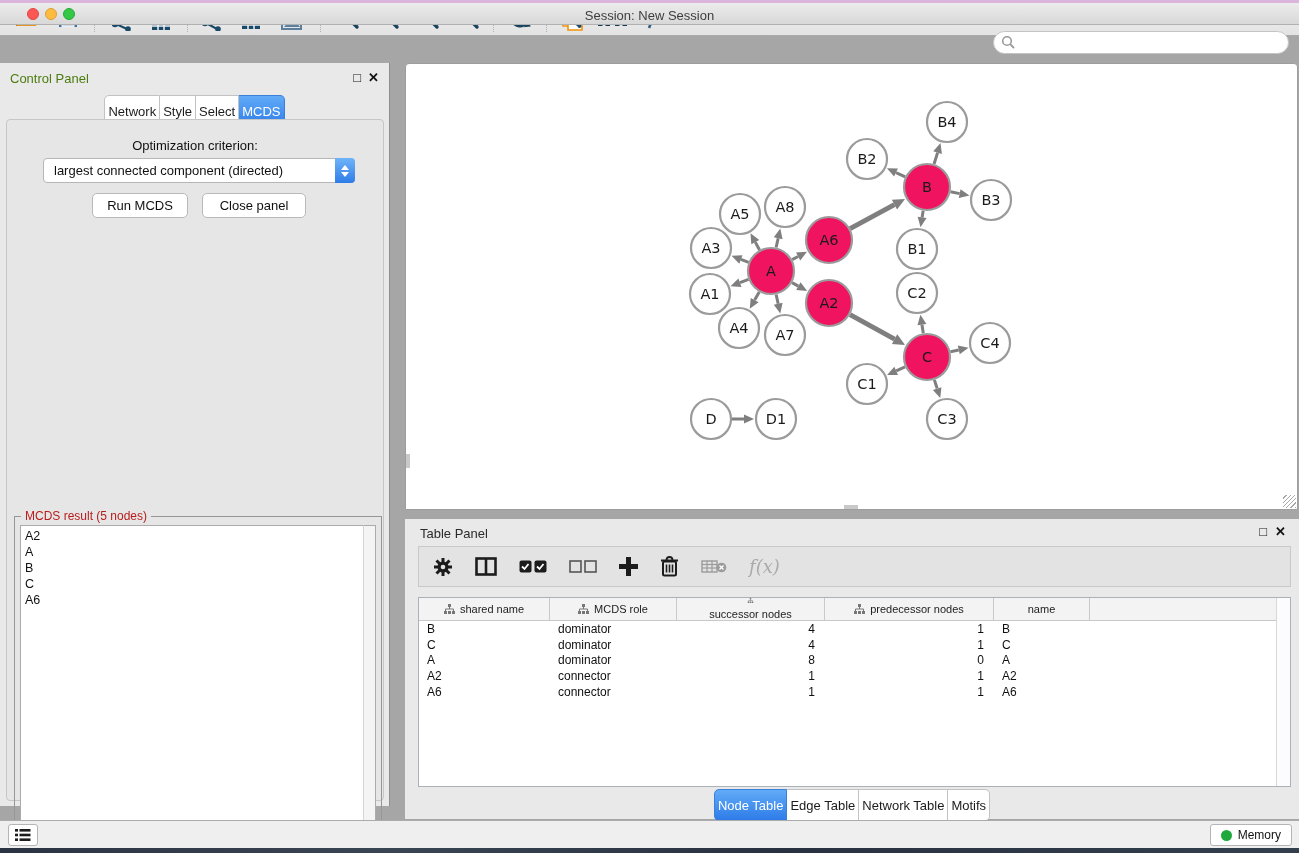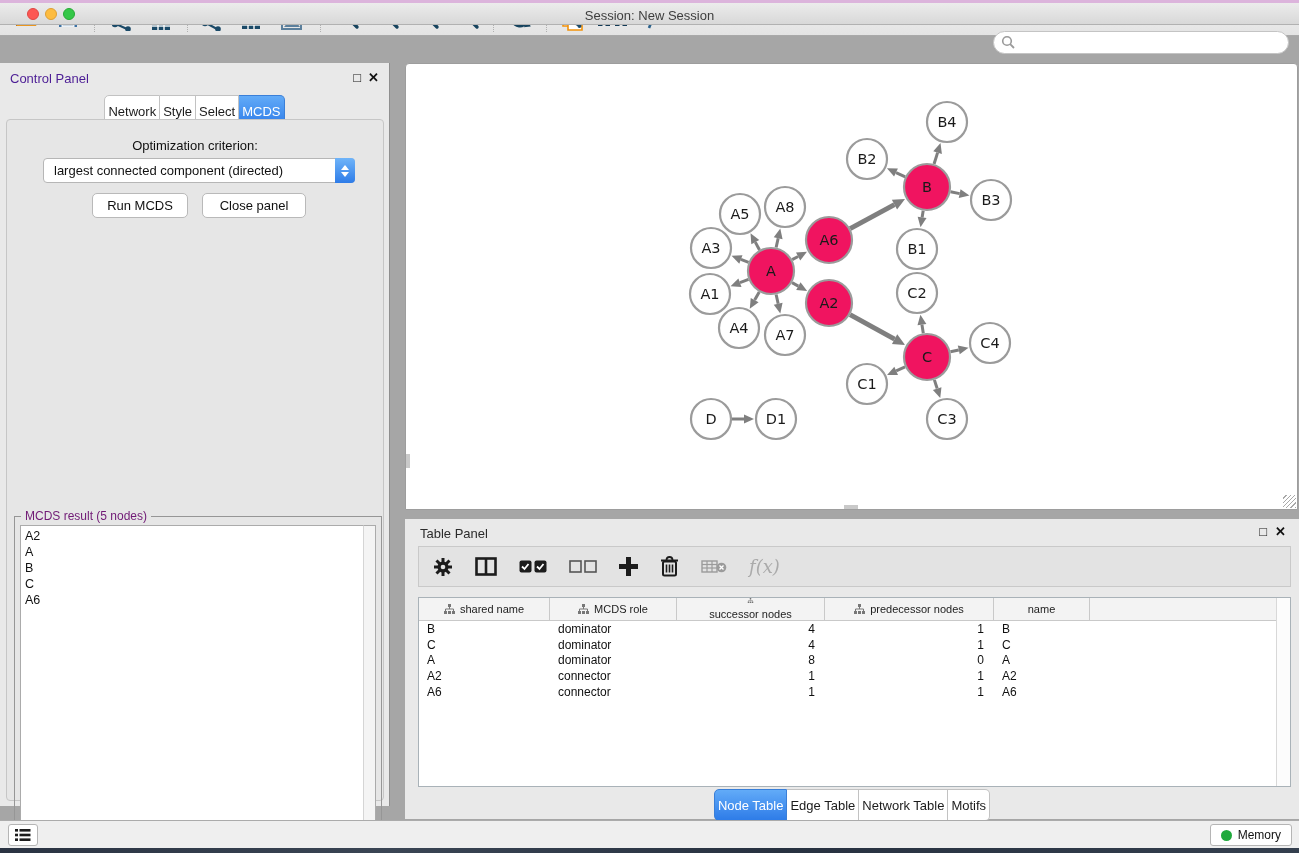--- a/index.html
+++ b/index.html
@@ -19,38 +19,38 @@
   #toolbar { left:0; top:26px; width:1299px; height:36px; background:linear-gradient(#f3f3f3,#e3e3e3); border-bottom:1px solid #a9a9a9; display:flex; align-items:center; padding-left:8px; }
   .tbtn { width:40px; height:32px; display:flex; align-items:center; justify-content:center; flex:0 0 auto; }
   .tsep { width:1px; height:28px; border-left:1px dotted #b0b0b0; margin:0 6px; flex:0 0 auto; }
   #search-wrap { position:absolute; right:10px; top:31px; width:296px; height:23px; }
   #search-input { width:100%; height:100%; border:1px solid #c4c4c4; border-radius:12px; background:#fff; padding:0 8px 0 26px; font-size:12px; outline:none; }
   #search-icon { position:absolute; left:8px; top:4px; }
 
   
   #control-panel { left:0; top:63px; width:390px; height:743px; background:#e9e9e9; border-right:1px solid #8f8f8f; }
   #cp-header { left:0; top:0; width:100%; height:30px; }
-  #cp-title { left:10px; top:8px; font-size:13px; color:#4c1d95; }
+  #cp-title { left:10px; top:8px; font-size:13px; color:#4d7c0f; }
   .win-ctl { top:8px; font-size:13px; color:#111; line-height:13px; }
   #cp-tabs { left:0; top:32px; width:100%; display:flex; justify-content:center; }
   .tab { height:32px; padding:0 3px; display:flex; align-items:center; font-size:13px; background:#fff; border:1px solid #c2c2c2; border-left:none; color:#1c1c1c; }
   .tab:first-child { border-left:1px solid #c2c2c2; border-radius:5px 0 0 5px; }
   .tab:last-child { border-radius:0 5px 5px 0; }
   .tab.sel { background:linear-gradient(#62abf8,#2e7ce8); color:#fff; border-color:#3a7fd8; }
   #cp-content { left:6px; top:56px; width:378px; height:682px; background:#e6e6e6; border:1px solid #c6c6c6; border-radius:4px; }
   #opt-label { left:0; top:18px; width:100%; text-align:center; font-size:13px; color:#101010; }
   #criterion-select { left:36px; top:38px; width:312px; height:25px; background:#fff; border:1px solid #b6b6b6; border-radius:4px; display:flex; align-items:center; }
   #criterion-value { flex:1; font-size:13px; color:#111; padding-left:10px; white-space:nowrap; }
   #criterion-stepper { width:20px; height:25px; margin-right:-1px; border-radius:0 4px 4px 0; background:linear-gradient(#6fb4f9,#2e7ce8); display:flex; flex-direction:column; align-items:center; justify-content:center; gap:2px; }
   .chev { width:0; height:0; border-left:4px solid transparent; border-right:4px solid transparent; }
   .chev.up { border-bottom:5px solid #fff; }
   .chev.down { border-top:5px solid #fff; }
   .cp-btn { top:73px; height:25px; background:#fff; border:1px solid #b9b9b9; border-radius:5px; font-size:13px; color:#101010; display:flex; align-items:center; justify-content:center; font-family:inherit; }
   #result-box { left:7px; top:396px; width:368px; height:342px; border:1px solid #969696; }
-  #result-legend { position:absolute; left:6px; top:-8px; background:#e6e6e6; padding:0 4px; font-size:12px; color:#701a75; }
+  #result-legend { position:absolute; left:6px; top:-8px; background:#e6e6e6; padding:0 4px; font-size:12px; color:#b91c1c; }
   #result-list { position:absolute; left:5px; top:8px; right:18px; bottom:6px; background:#fff; border:1px solid #ababab; border-right:none; padding:2px 0 0 4px; }
   #result-scroll { position:absolute; top:8px; right:5px; bottom:6px; width:13px; background:#f4f4f4; border:1px solid #ababab; border-left:1px solid #d5d5d5; }
   .result-item { font-size:12.5px; color:#111; line-height:16px; }
 
   
   #net-frame { left:405px; top:63px; width:893px; height:447px; border:1px solid #9d9d9d; border-radius:4px 4px 0 0; background:#fff; }
   #net-titlebar { left:0; top:0; width:100%; height:24px; background:linear-gradient(#ededed,#d9d9d9); border-bottom:1px solid #adadad; border-radius:4px 4px 0 0; }
   #net-title { width:100%; text-align:center; top:5px; font-size:12.5px; color:#333; }
   .ntl { width:11px; height:11px; border-radius:50%; top:6px; }
   #net-canvas { left:0; top:25px; width:891px; height:420px; background:#fff; overflow:hidden; }

